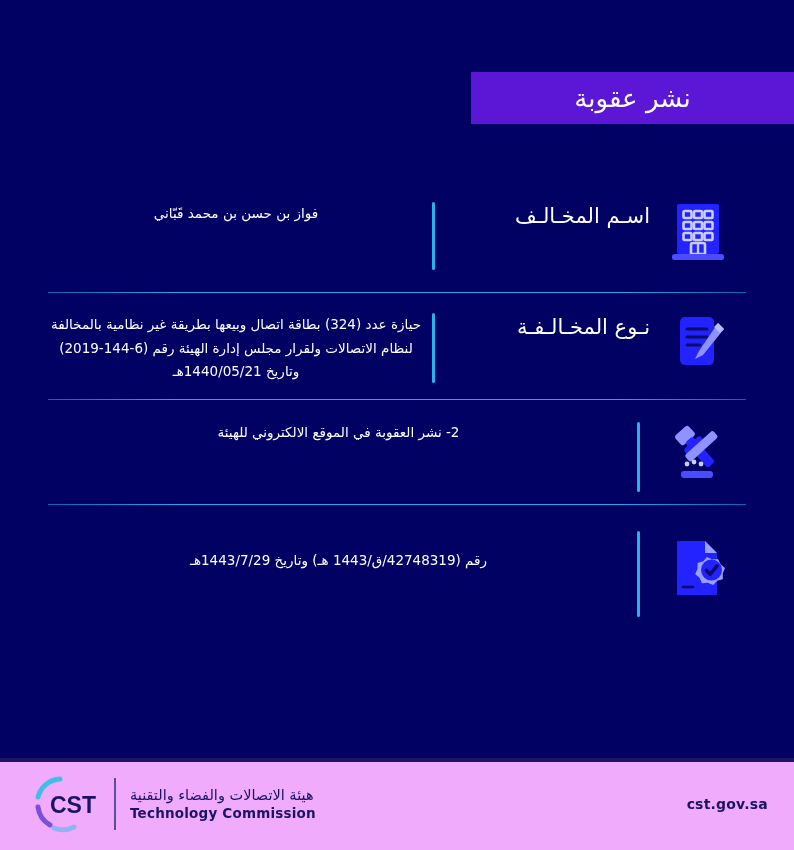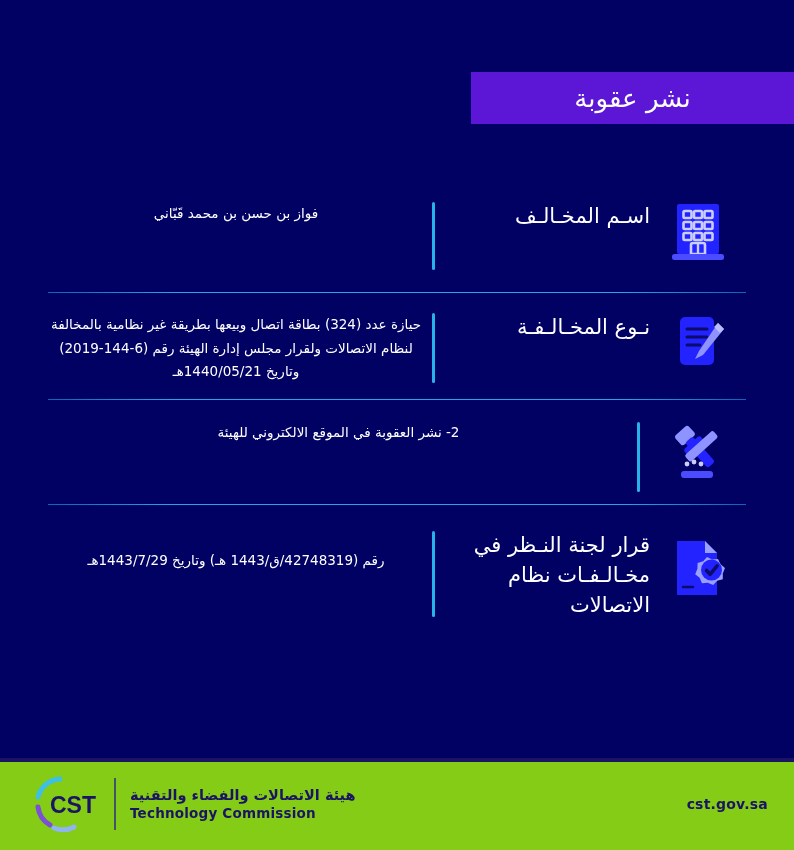--- a/index.html
+++ b/index.html
@@ -137,21 +137,21 @@
   }
   .value-text.tight { line-height: 1.6; }
 
   
   .footer {
     position: absolute;
     left: 0;
     bottom: 0;
     width: 794px;
     height: 92px;
-    background: #84cc16;
+    background: #f0abfc;
     display: flex;
     align-items: center;
     direction: ltr;
     padding: 0 26px 0 30px;
   }
   .footer-accent {
     position: absolute;
     top: 0; left: 0; right: 0;
     height: 4px;
     background: #1b1464;
@@ -170,21 +170,21 @@
   }
   .logo-text {
     display: flex;
     flex-direction: column;
     justify-content: center;
     line-height: 1.28;
   }
   .logo-ar {
     color: #1b1464;
     font-size: 14.5px;
-    font-weight: bold;
+    font-weight: normal;
     direction: rtl;
     text-align: left;
     letter-spacing: 0px;
   }
   .logo-en1, .logo-en2 {
     color: #1b1464;
     font-size: 13.5px;
     font-weight: bold;
     letter-spacing: 0.2px;
   }
@@ -294,23 +294,20 @@
       <div class="icon-cell" style="padding-top:10px;">
         <svg width="66" height="70" viewBox="0 0 66 70" aria-hidden="true">
           <path d="M12 6 H40 L52 18 V60 H12 Z" fill="#2323ff"></path>
           <path d="M40 6 L52 18 H40 Z" fill="#9aa0ff"></path>
           <line x1="18" y1="52" x2="28" y2="52" stroke="#0b0b6b" stroke-width="2.6" stroke-linecap="round"></line>
           <path d="M42 22 l5.2 2.6 l5.8 -0.6 l2.6 5.2 l4.4 3.8 l-2.2 5.4 l0 5.8 l-5.6 1.6 l-4 4.2 l-5.4 -2.2 l-5.8 0.4 l-2.4 -5.4 l-4.4 -3.6 l2.2 -5.4 l0.2 -5.8 l5.6 -1.8 z" fill="#9aa0ff"></path>
           <circle cx="46.5" cy="35" r="10.5" fill="#2323ff"></circle>
           <path d="M41.5 35.5 l3.6 3.8 l7 -8.4" fill="none" stroke="#0b0b6b" stroke-width="3.6" stroke-linecap="round" stroke-linejoin="round"></path>
         </svg>
       </div>
-      <div class="label-cell">
-        <div class="label-text">قرار لجنة النـظر في مخـالـفـات نظام الاتصالات</div>
-      </div>
       <div class="vbar" style="height:86px;"></div>
       <div class="value-cell" style="padding-top:24px;">
         <div class="value-text">رقم (42748319/ق/1443 هـ) وتاريخ 1443/7/29هـ</div>
       </div>
     </div>
 
   </div>
 
   <div class="footer">
     <div class="footer-accent"></div>

